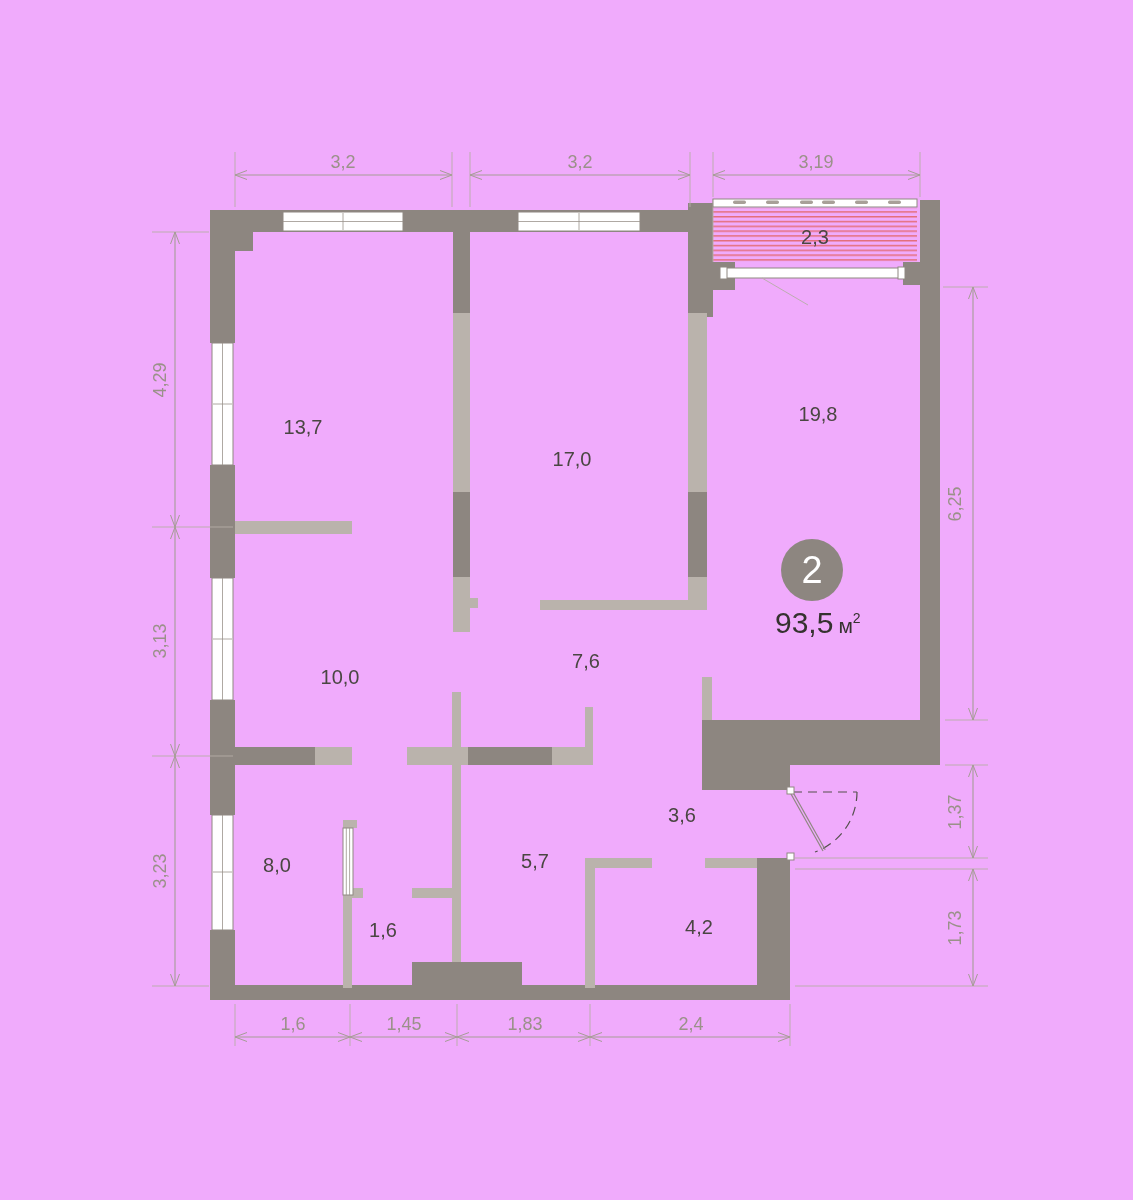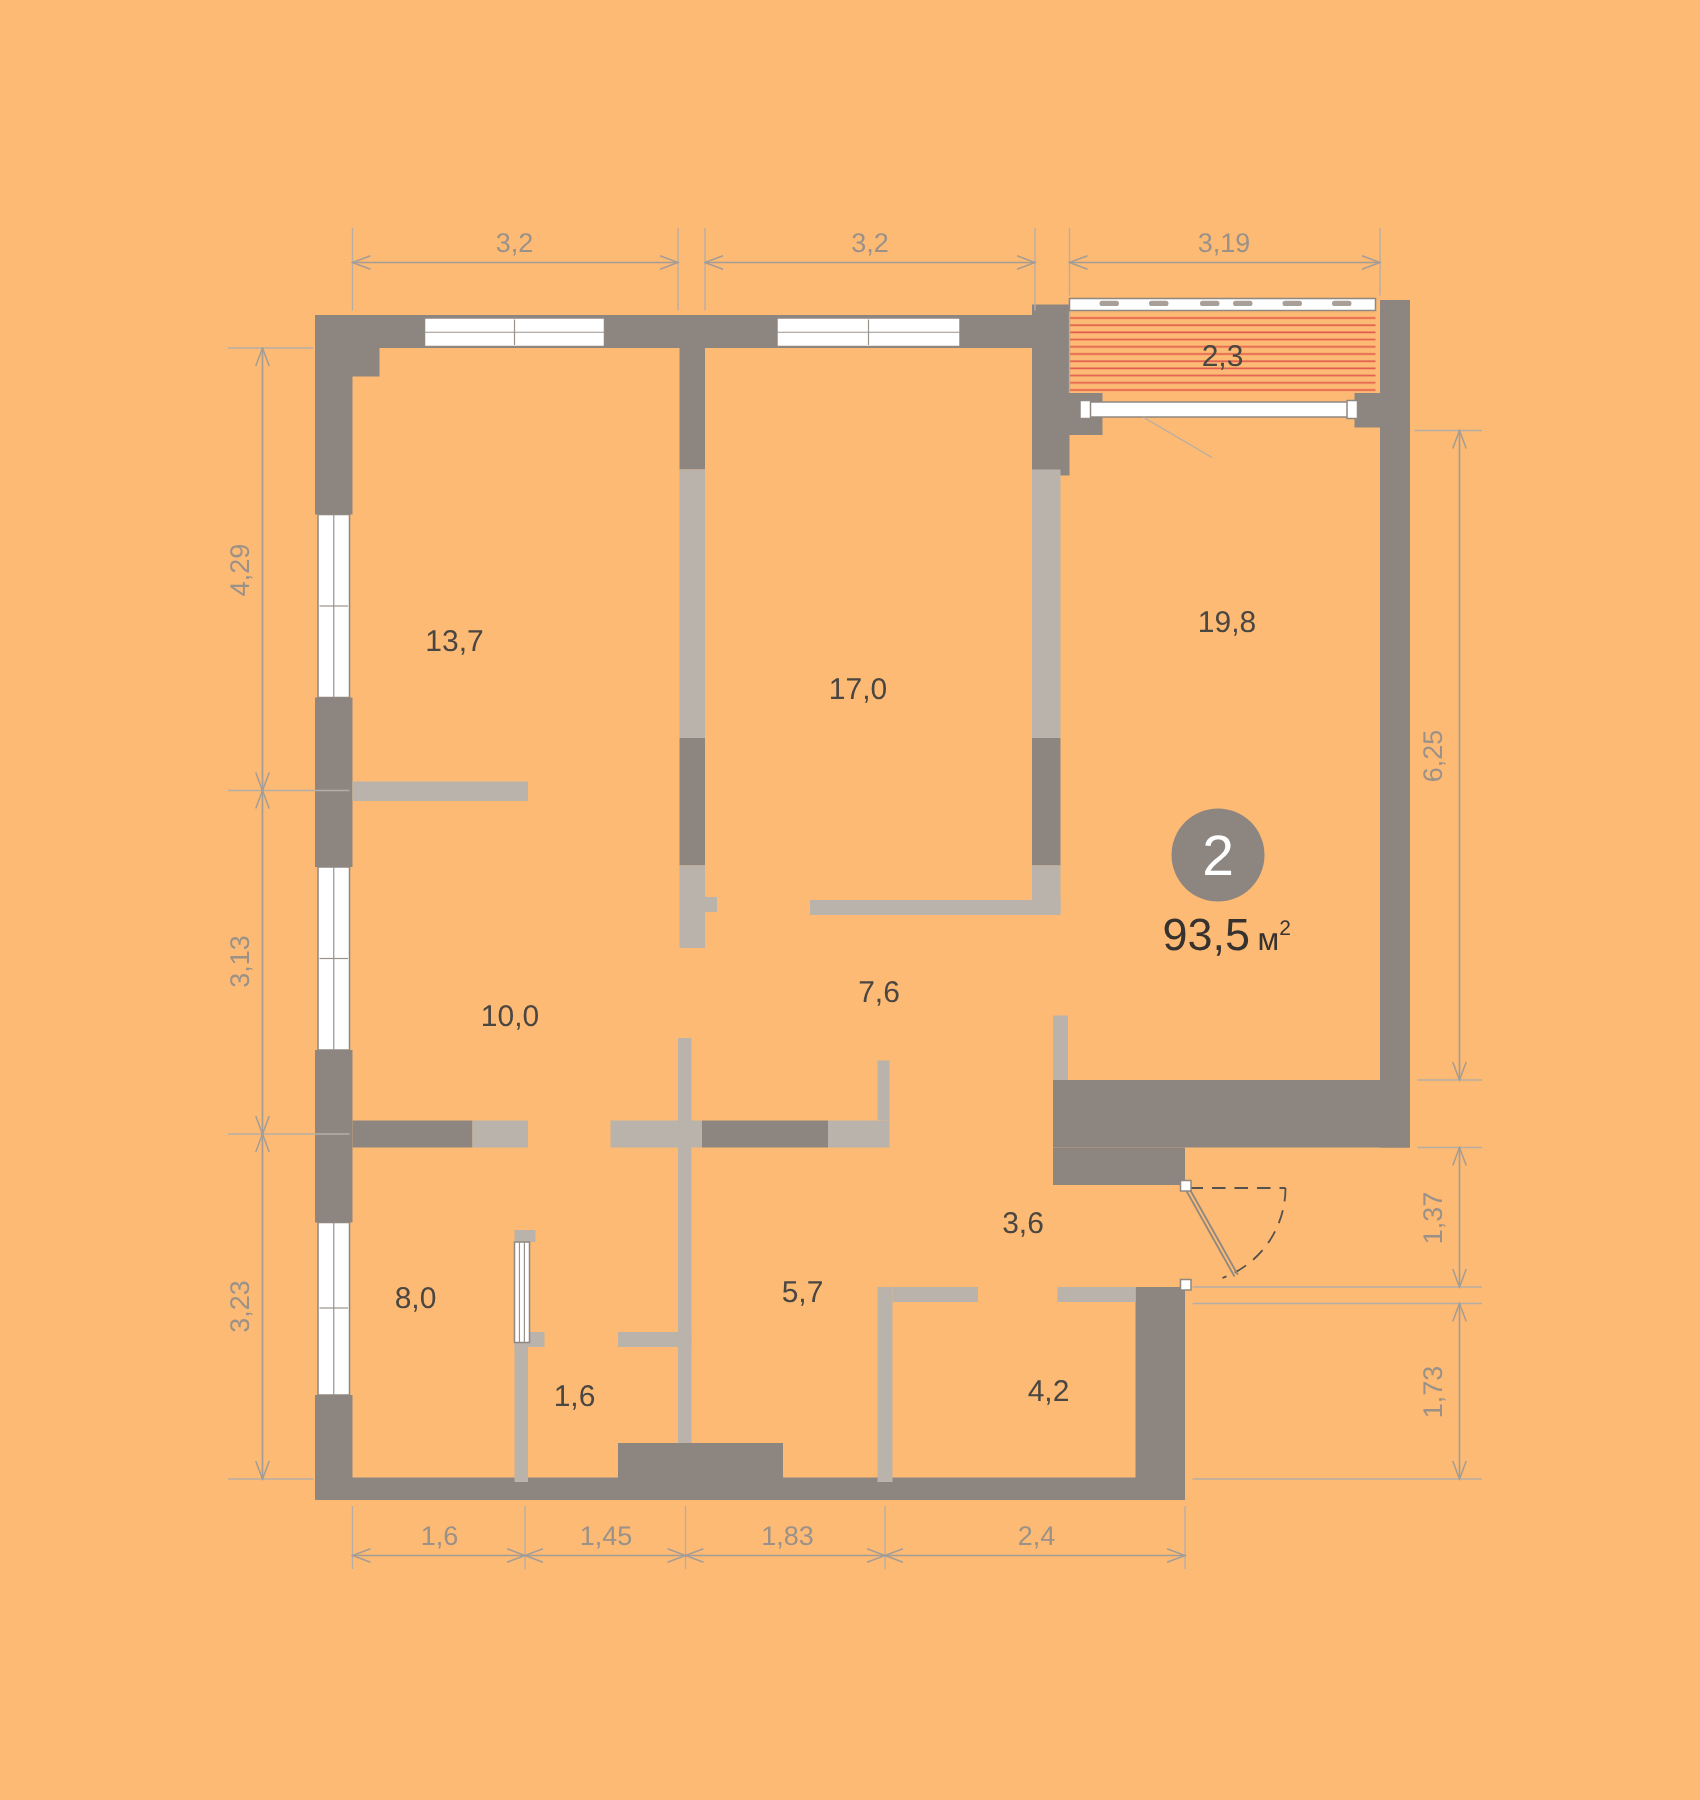--- a/index.html
+++ b/index.html
@@ -1,16 +1,16 @@
 <!DOCTYPE html>
 <html><head>
 <meta charset="utf-8">
 <style>
   html,body{margin:0;padding:0;background:#ffffff;}
-  .stage{width:1133px;height:1200px;position:relative;background:#fdba74;}
+  .stage{width:1133px;height:1200px;position:relative;background:#f0abfc;}
   svg{font-family:"Liberation Sans",sans-serif;}
   .wd{fill:#8d8680;stroke:none;}
   .wl{fill:#bab3ac;stroke:none;}
   .win{fill:#ffffff;stroke:#8f8881;stroke-width:1;}
   .winln{stroke:#9a938c;stroke-width:0.8;fill:none;}
   .dim{stroke:#a59d95;stroke-width:1.1;fill:none;}
   .ext{stroke:#b6aea6;stroke-width:0.9;fill:none;}
   .dash{stroke:#55514d;stroke-width:1.2;fill:none;stroke-dasharray:9 6;}
   .leaf{stroke:#8f8881;stroke-width:1.2;fill:none;}
   .dimtext{fill:#9a9189;font-size:18px;}

